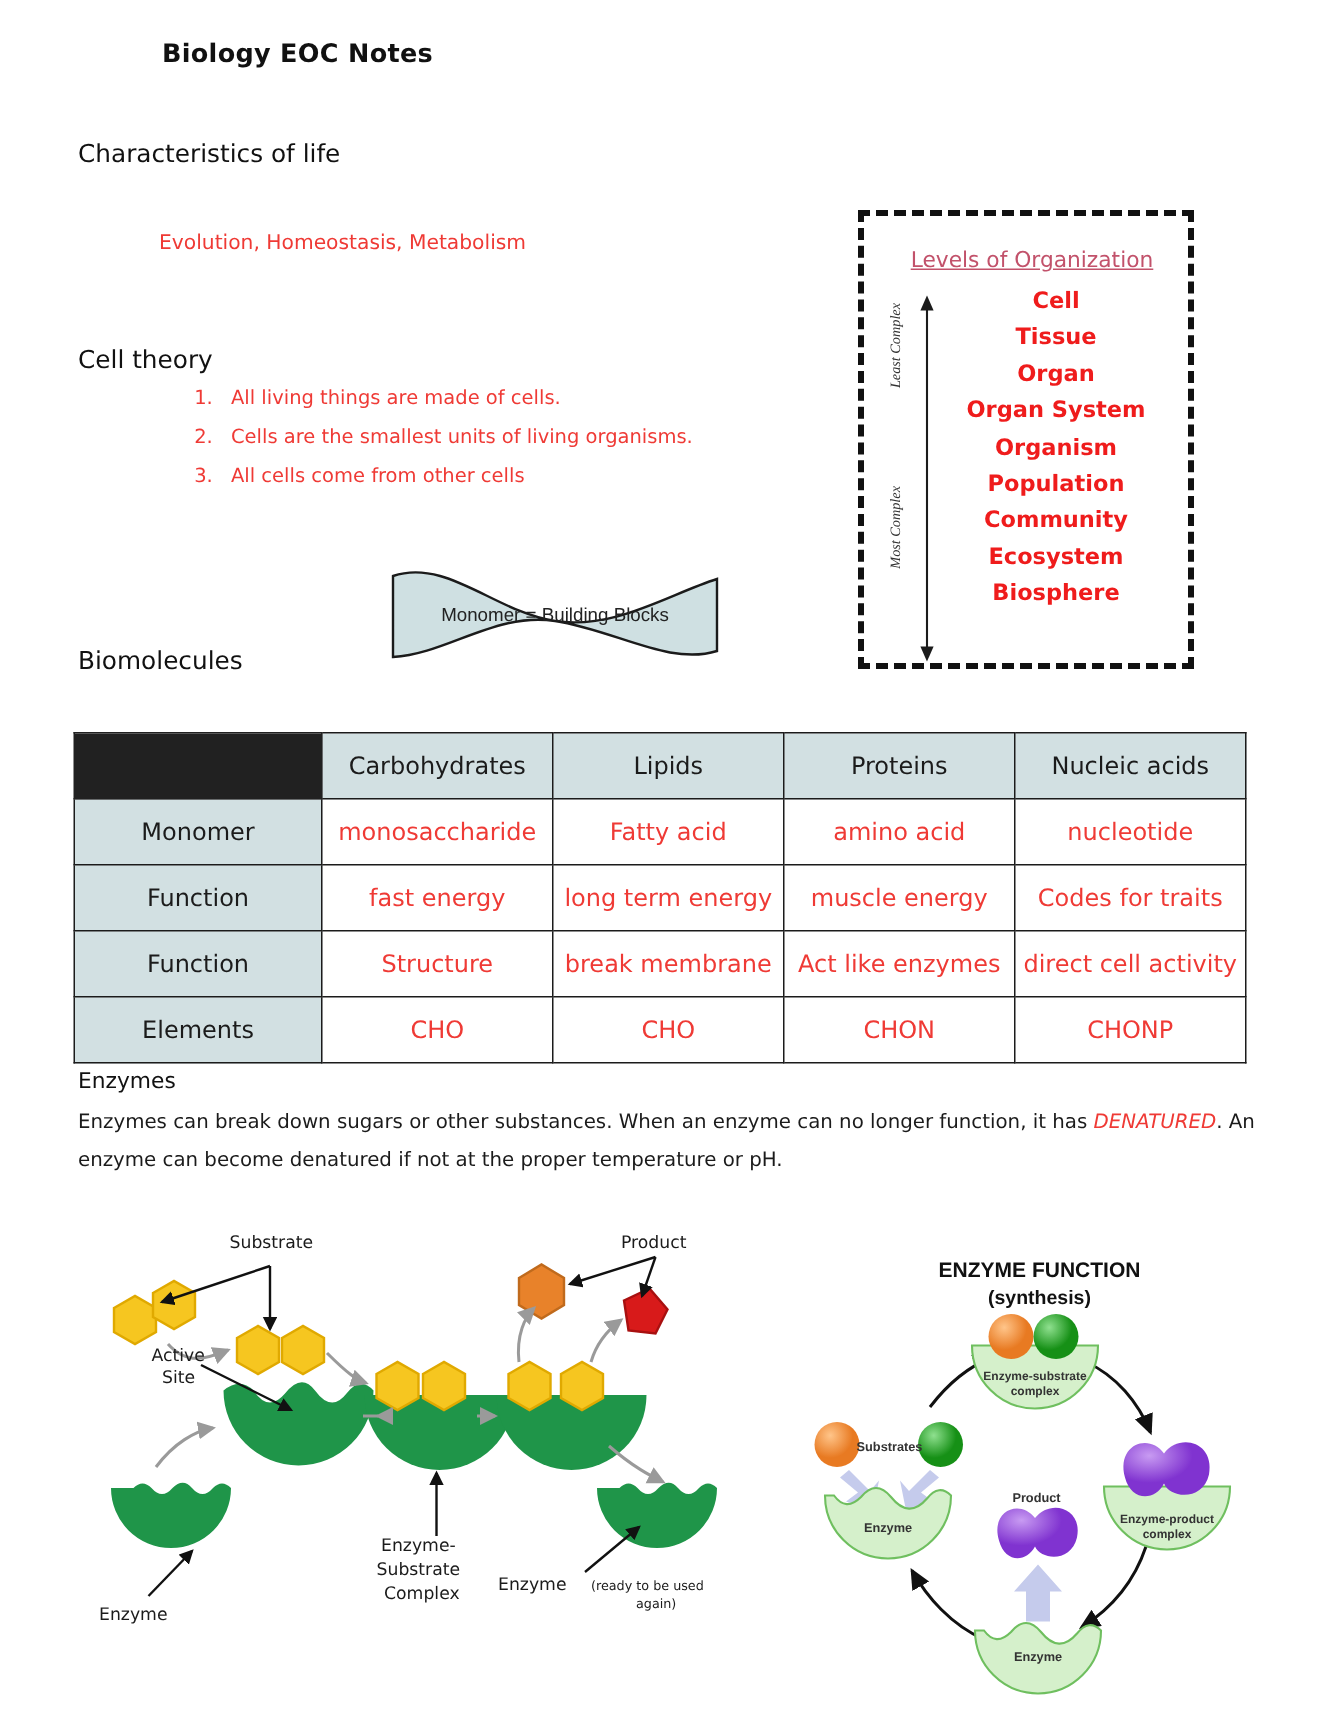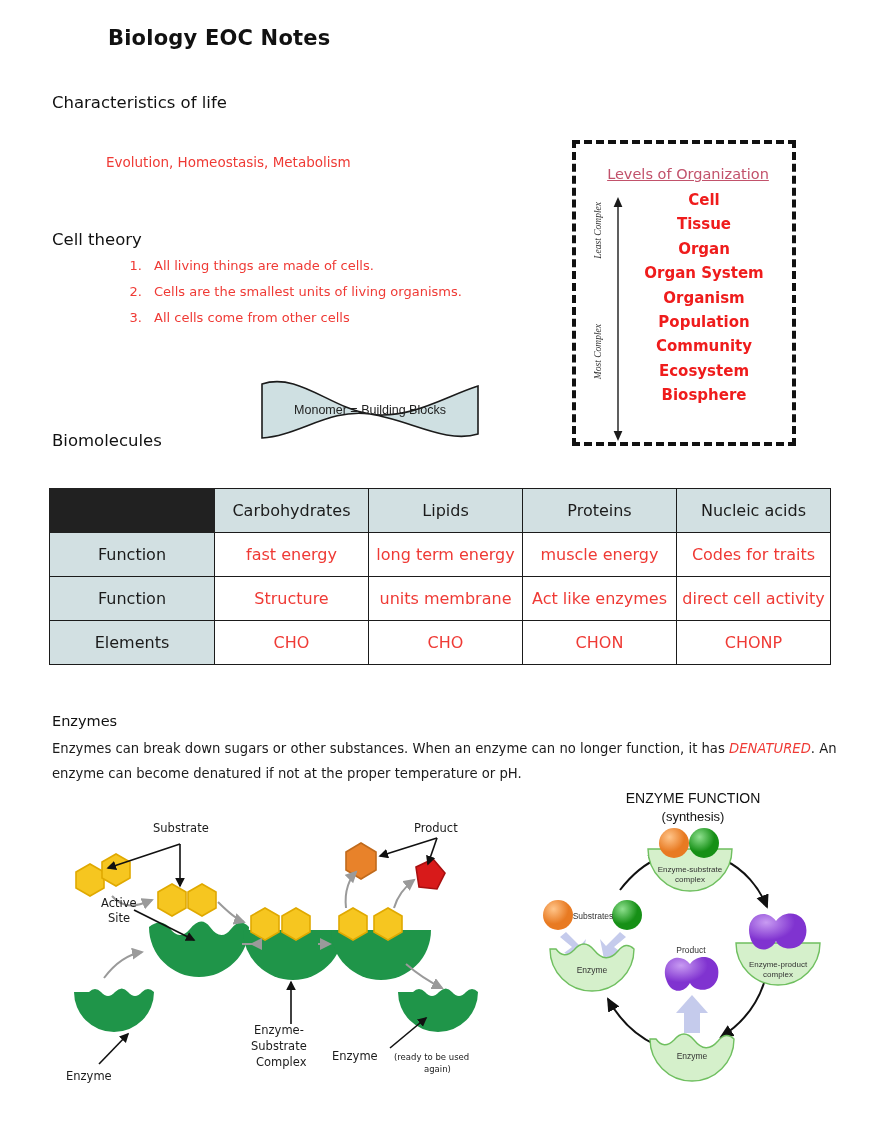--- a/index.html
+++ b/index.html
@@ -5,21 +5,21 @@
   html,body{margin:0;padding:0;}
   body{
     width:880px;height:1139px;background:#ffffff;
     font-family:"DejaVu Sans", sans-serif;
     position:relative;overflow:hidden;
   }
   .hand{font-family:"DejaVu Sans", sans-serif;}
   .abs{position:absolute;}
 
   
-  #doc-title{left:108px;top:26px;font-size:21px;font-weight:bold;color:#111;letter-spacing:.2px;}
+  #doc-title{left:108px;top:26px;font-size:17px;font-weight:bold;color:#111;letter-spacing:.2px;}
   .section-h{font-size:16.5px;font-weight:normal;color:#111;}
   #h-characteristics{left:52px;top:93px;}
   #h-cell-theory{left:52px;top:230px;}
   #h-biomolecules{left:52px;top:431px;}
   #h-enzymes{left:52px;top:713px;font-size:14.5px;}
   #char-list{left:106px;top:148px;width:400px;font-size:13.5px;line-height:28px;color:#ef3a35;}
 
   #cell-theory-list{left:146px;top:258px;width:420px;font-size:13px;color:#ef3a35;list-style:decimal;
      padding:0;margin:0;}
   #cell-theory-list li{margin:0 0 11px 0;padding-left:8px;}
@@ -69,21 +69,21 @@
   #bio-table thead th{background:#d2e0e2;color:#1b1b1b;}
   #bio-table tbody th{background:#d2e0e2;color:#1b1b1b;width:156px;}
   #bio-table tbody td{background:#ffffff;color:#ef3a35;}
 
   
   #enzyme-para{left:52px;top:736px;width:790px;font-size:13.2px;line-height:25px;color:#1b1b1b;}
   #denatured{color:#ef3a35;font-style:italic;}
 
   
   #enzyme-diagram-left{left:46px;top:812px;width:470px;height:280px;}
-  #enzyme-diagram-right{left:528px;top:787px;width:330px;height:300px;}
+  #enzyme-diagram-right{left:528px;top:835px;width:330px;height:300px;font-weight:bold;}
   #enzyme-diagram-left svg,#enzyme-diagram-right svg{display:block;}
 </style>
 </head>
 <body>
 
 <div class="abs hand" id="doc-title">Biology EOC Notes</div>
 
 <div class="abs hand section-h" id="h-characteristics">Characteristics of life</div>
 <div class="abs hand" id="char-list">
   <div>Evolution, Homeostasis, Metabolism</div>
@@ -135,30 +135,37 @@
     <tr>
       <th class="corner"></th>
       <th>Carbohydrates</th>
       <th>Lipids</th>
       <th>Proteins</th>
       <th>Nucleic acids</th>
     </tr>
   </thead>
   <tbody>
     <tr>
+      <th>Monomer</th>
+      <td>monosaccharide</td>
+      <td>Fatty acid</td>
+      <td>amino acid</td>
+      <td>nucleotide</td>
+    </tr>
+    <tr>
       <th>Function</th>
       <td>fast energy</td>
       <td>long term energy</td>
       <td>muscle energy</td>
       <td>Codes for traits</td>
     </tr>
     <tr>
       <th>Function</th>
       <td>Structure</td>
-      <td>units membrane</td>
+      <td>break membrane</td>
       <td>Act like enzymes</td>
       <td>direct cell activity</td>
     </tr>
     <tr>
       <th>Elements</th>
       <td>CHO</td>
       <td>CHO</td>
       <td>CHON</td>
       <td>CHONP</td>
     </tr>

